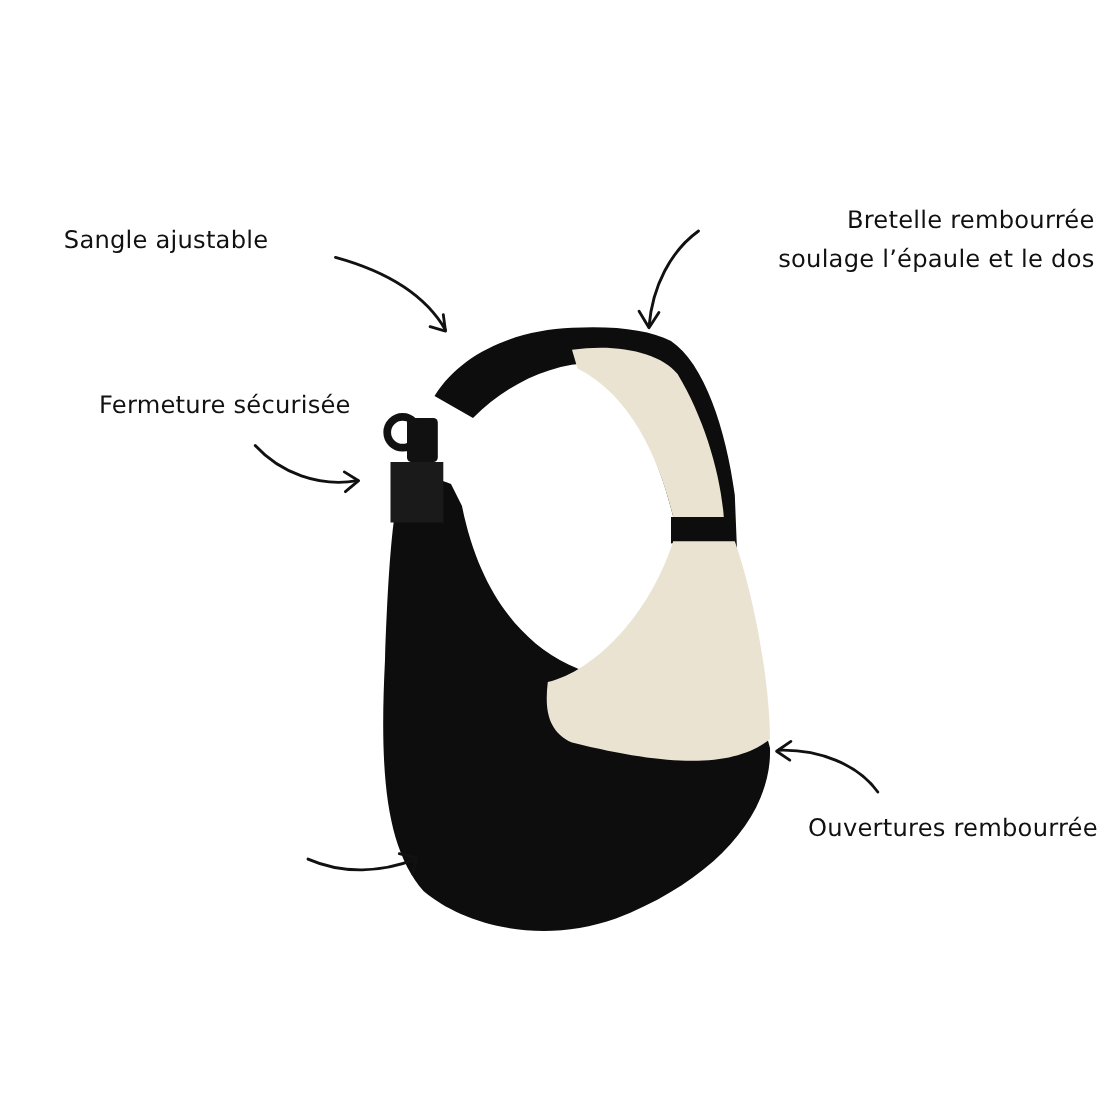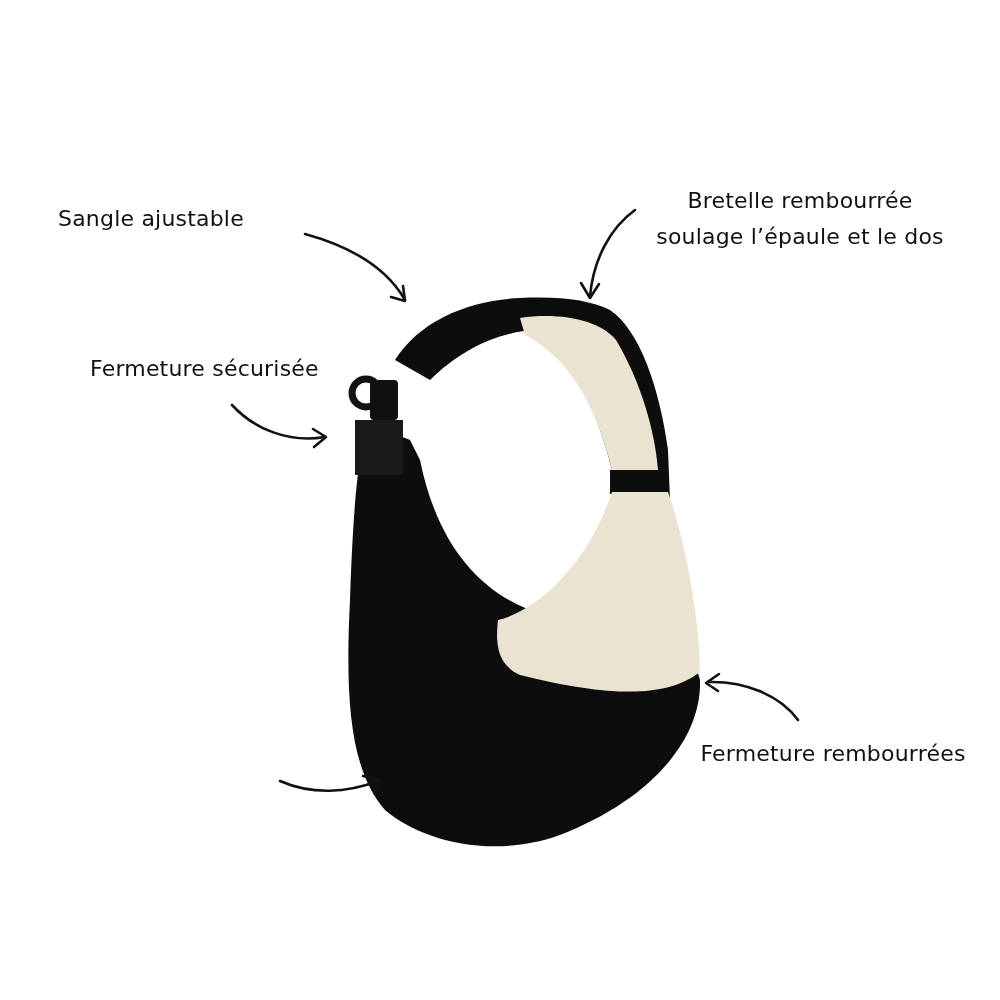--- a/index.html
+++ b/index.html
@@ -1,19 +1,19 @@
 <!DOCTYPE html>
 <html><head>
   <meta charset="utf-8">
   <style>
     html, body { margin: 0; padding: 0; background: #ffffff; }
     body { width: 1000px; height: 1000px; position: relative; overflow: hidden;
       font-family: "DejaVu Sans", "Liberation Sans", sans-serif; color: #111111; }
     .label { position: absolute; font-size: 22px; line-height: 36px; font-weight: normal; letter-spacing: 0.2px; white-space: nowrap; }
-    .center { text-align: center; }
+    .center { text-align: right; }
     #lbl-strap { left: 58px; top: 201px; }
     #lbl-shoulder { left: 650px; top: 183px; width: 390px; margin-left: -45px; }
     #lbl-buckle { left: 45px; top: 351px; margin-left: 45px; }
     #lbl-position { left: 56px; top: 716px; width: 200px; }
     #lbl-legs { left: 668px; top: 736px; width: 330px; }
     svg.canvas { position: absolute; left: 0; top: 0; }
   </style>
 </head>
 <body>
 
@@ -70,14 +70,14 @@
 </div>
 
 <div class="label" id="lbl-buckle">
   <span>Fermeture sécurisée</span>
 </div>
 
 <div class="label center" id="lbl-position">
 </div>
 
 <div class="label center" id="lbl-legs">
-  <div>Fermeture rembourrées</div>
+  <div>Ouvertures rembourrée</div>
 </div>
 
 </body></html>

